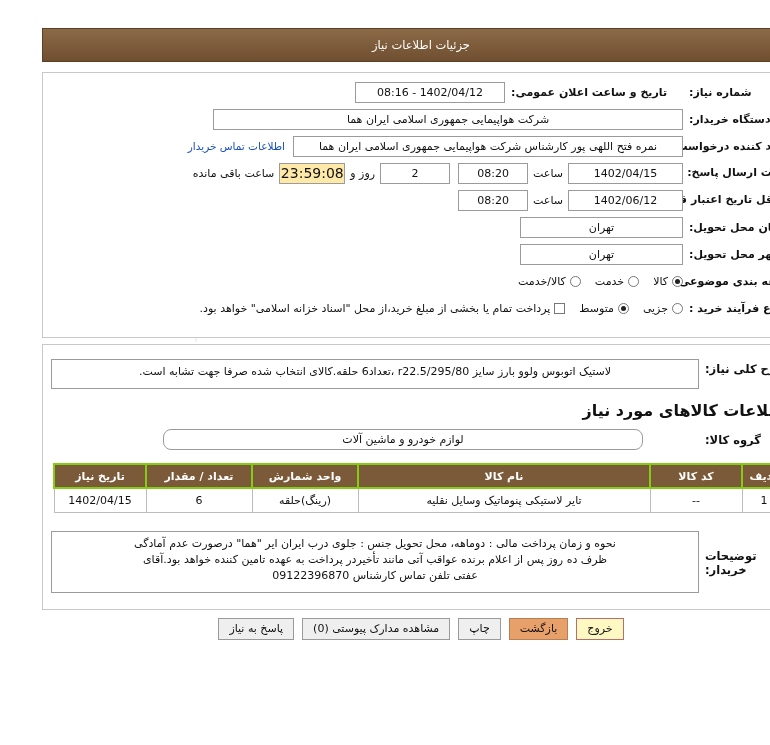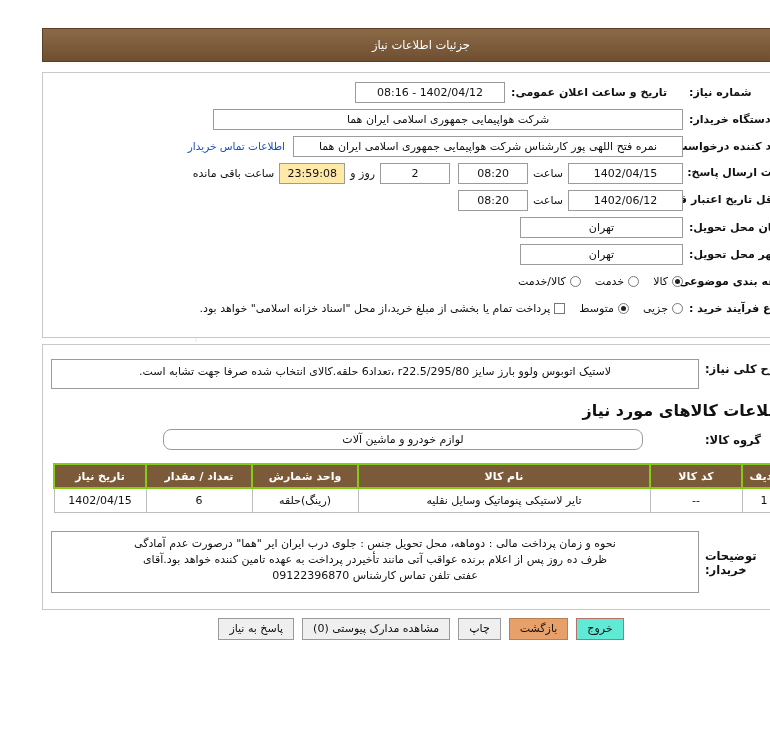--- a/index.html
+++ b/index.html
@@ -69,21 +69,21 @@
     border: 1px solid #9b9b9b; background: #fff; height: 21px; line-height: 19px;
     padding: 0 5px; font-size: 11px; color: #111; text-align: center;
     font-family: "DejaVu Sans", "Liberation Sans", sans-serif;
   }
   .inp.c { text-align: center; }
   .sep { width: 8px; }
 
   .link { color: #1a4fbf; font-size: 10.5px; text-decoration: none; white-space: nowrap; }
   .timer {
     border: 1px solid #9b9b9b; background: #ffe9a8; color: #111;
-    height: 21px; line-height: 19px; padding: 0 0; text-align: center; font-size: 11px;
+    height: 21px; line-height: 19px; padding: 0 0; text-align: center; font-size: 14px;
   }
   .plain { font-size: 11px; white-space: nowrap; padding: 0 5px; }
 
   
   .radio {
     display: inline-block; width: 11px; height: 11px; border: 1px solid #777;
     border-radius: 50%; background: #fff; vertical-align: middle; position: relative;
     margin-left: 4px;
   }
   .radio.on::after {
@@ -133,21 +133,21 @@
   
   .btns {
     position: absolute; top: 618px; left: 0; width: 770px;
     display: flex; justify-content: center; align-items: center; gap: 8px;
   }
   .btn {
     border: 1px solid #9a9a9a; background: #efefef; height: 22px; line-height: 20px;
     padding: 0 10px; font-size: 11px; color: #111; cursor: pointer;
     font-family: "DejaVu Sans", "Liberation Sans", sans-serif;
   }
-  .btn.red { background: #5eead4; border-color: #b96f68; }
+  .btn.red { background: #fef9c3; border-color: #b96f68; }
   .btn.orange { background: #e8a06a; border-color: #b87f52; }
 </style>
 </head>
 <body>
 
 <div class="page">
 
   <div class="wm">
     <svg class="flag" viewBox="0 0 260 180">
       <g fill="none" stroke="#ece5de" stroke-width="2">

